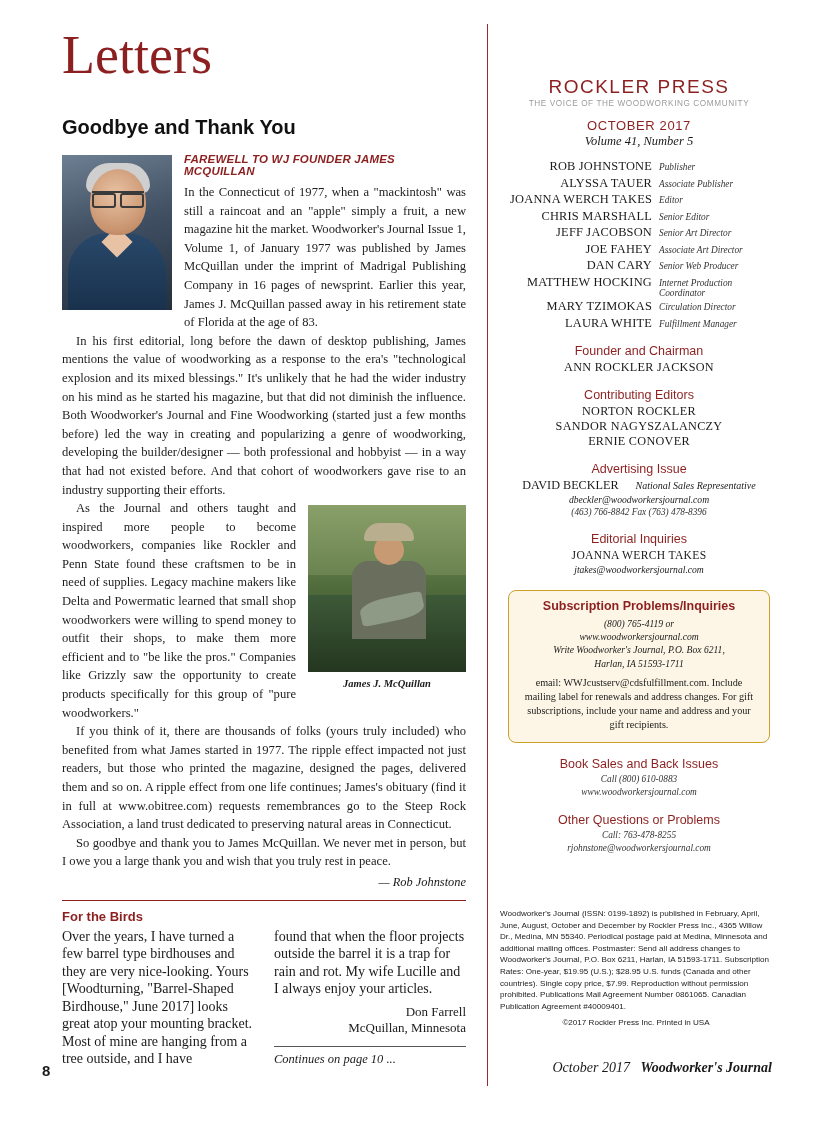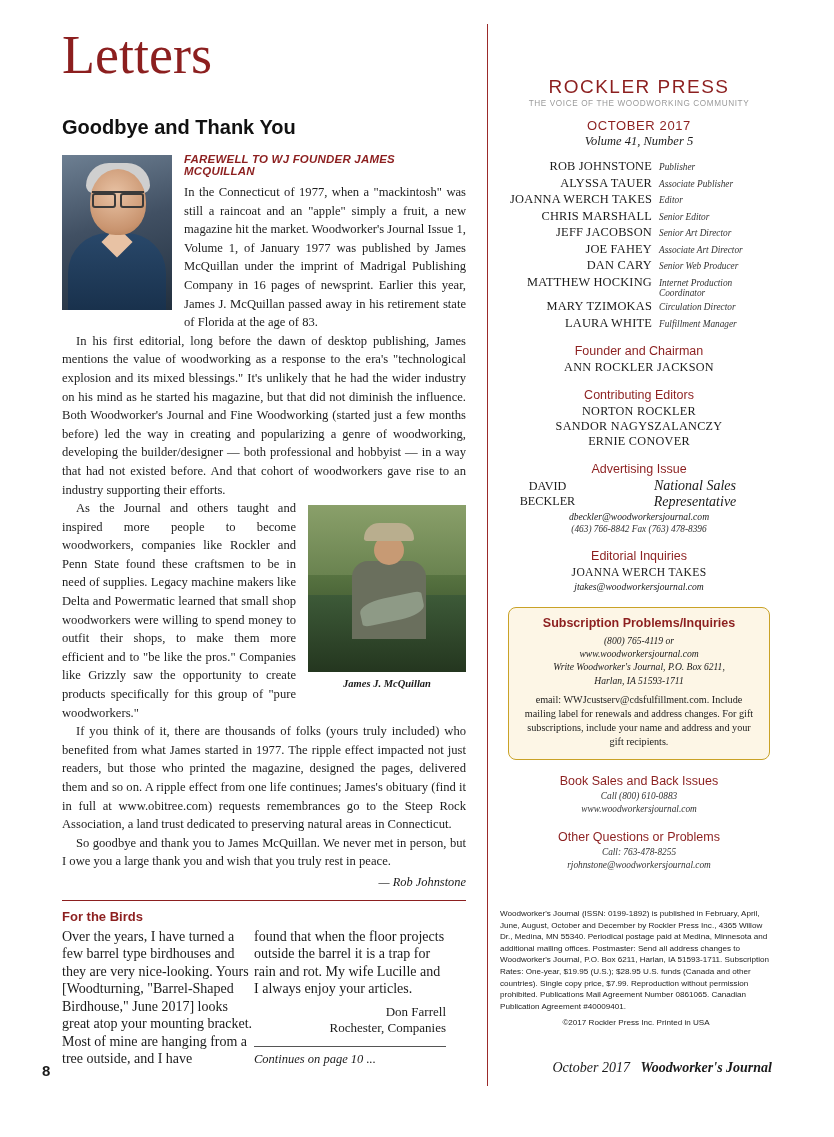--- a/index.html
+++ b/index.html
@@ -117,21 +117,21 @@
   .signoff {
     text-align:right; font-style:italic; font-size:12.4px; margin-top:4px;
   }
 
   .hr-red { border:0; border-top:1.5px solid #8c1f1f; margin:10px 0 8px 0; }
 
   .birds-title {
     font-family:"Liberation Sans", sans-serif; font-weight:bold;
     font-size:13px; color:#8c1f1f; margin:0 0 4px 0;
   }
-  .two-col { display:flex; }
+  .two-col { display:flex; gap:20px; }
   .two-col .col { width:192px; }
   .letter-body { font-size:14px; line-height:17.5px; }
   .letter-sign { text-align:right; font-size:13px; line-height:16px; margin-top:6px; }
   .cont-rule { border:0; border-top:1px solid #555; margin:10px 0 5px 0; }
   .continues { font-style:italic; font-size:12.5px; }
 
   .folio-left {
     position:absolute; left:42px; top:1062px;
     font-family:"Liberation Sans", sans-serif; font-weight:bold; font-size:15px;
   }
@@ -172,21 +172,21 @@
     font-family:"Liberation Sans", sans-serif;
     font-size:12.5px; color:#8c1f1f; margin:13px 0 2px 0;
   }
   .sec-line { font-size:12.2px; letter-spacing:.3px; line-height:15px; font-variant:small-caps; text-transform:uppercase; }
   .sec-line.small { font-size:11.6px; }
   .sec-it { font-style:italic; font-size:9.3px; color:#333; line-height:13px; }
   .sec-em { font-style:italic; font-size:9.6px; color:#1a1a1a; line-height:13px; }
 
   .ad-row { display:flex; justify-content:center; align-items:baseline; gap:17px; }
   .ad-row .nm { font-size:12.2px; font-variant:small-caps; text-transform:uppercase; }
-  .ad-row .ti { font-style:italic; font-size:14px;text-align:center; }
+  .ad-row .ti { font-style:italic; font-size:10px;text-align:center; }
 
   .subbox {
     margin:14px 8px 0 8px; border:1px solid #c9a227; border-radius:8px;
     background:#fdf6e6; padding:8px 10px 10px 10px;
   }
   .subbox h4 {
     font-family:"Liberation Sans", sans-serif; font-weight:bold;
     font-size:12.5px; color:#8c1f1f; margin:0 0 4px 0;
   }
   .subbox .ln { font-style:italic; font-size:9.6px; line-height:13.4px; color:#1a1a1a; }
@@ -256,21 +256,21 @@
     <div class="birds-title">For the Birds</div>
 
     <div class="two-col">
       <div class="col">
         <div class="letter-body">Over the years, I have turned a few barrel type birdhouses and they are very nice-looking. Yours [Woodturning, "Barrel-Shaped Birdhouse," June 2017] looks great atop your mounting bracket. Most of mine are hanging from a tree outside, and I have</div>
       </div>
       <div class="col">
         <div class="letter-body">found that when the floor projects outside the barrel it is a trap for rain and rot. My wife Lucille and I always enjoy your articles.</div>
         <div class="letter-sign">
           <div>Don Farrell</div>
-          <div>Rochester, Companies</div>
+          <div>McQuillan, Minnesota</div>
         </div>
         <hr class="cont-rule">
         <div class="continues">Continues on page 10 ...</div>
       </div>
     </div>
   </div>
 
   <div class="right">
 
     <div class="rp-title">ROCKLER PRESS</div>

